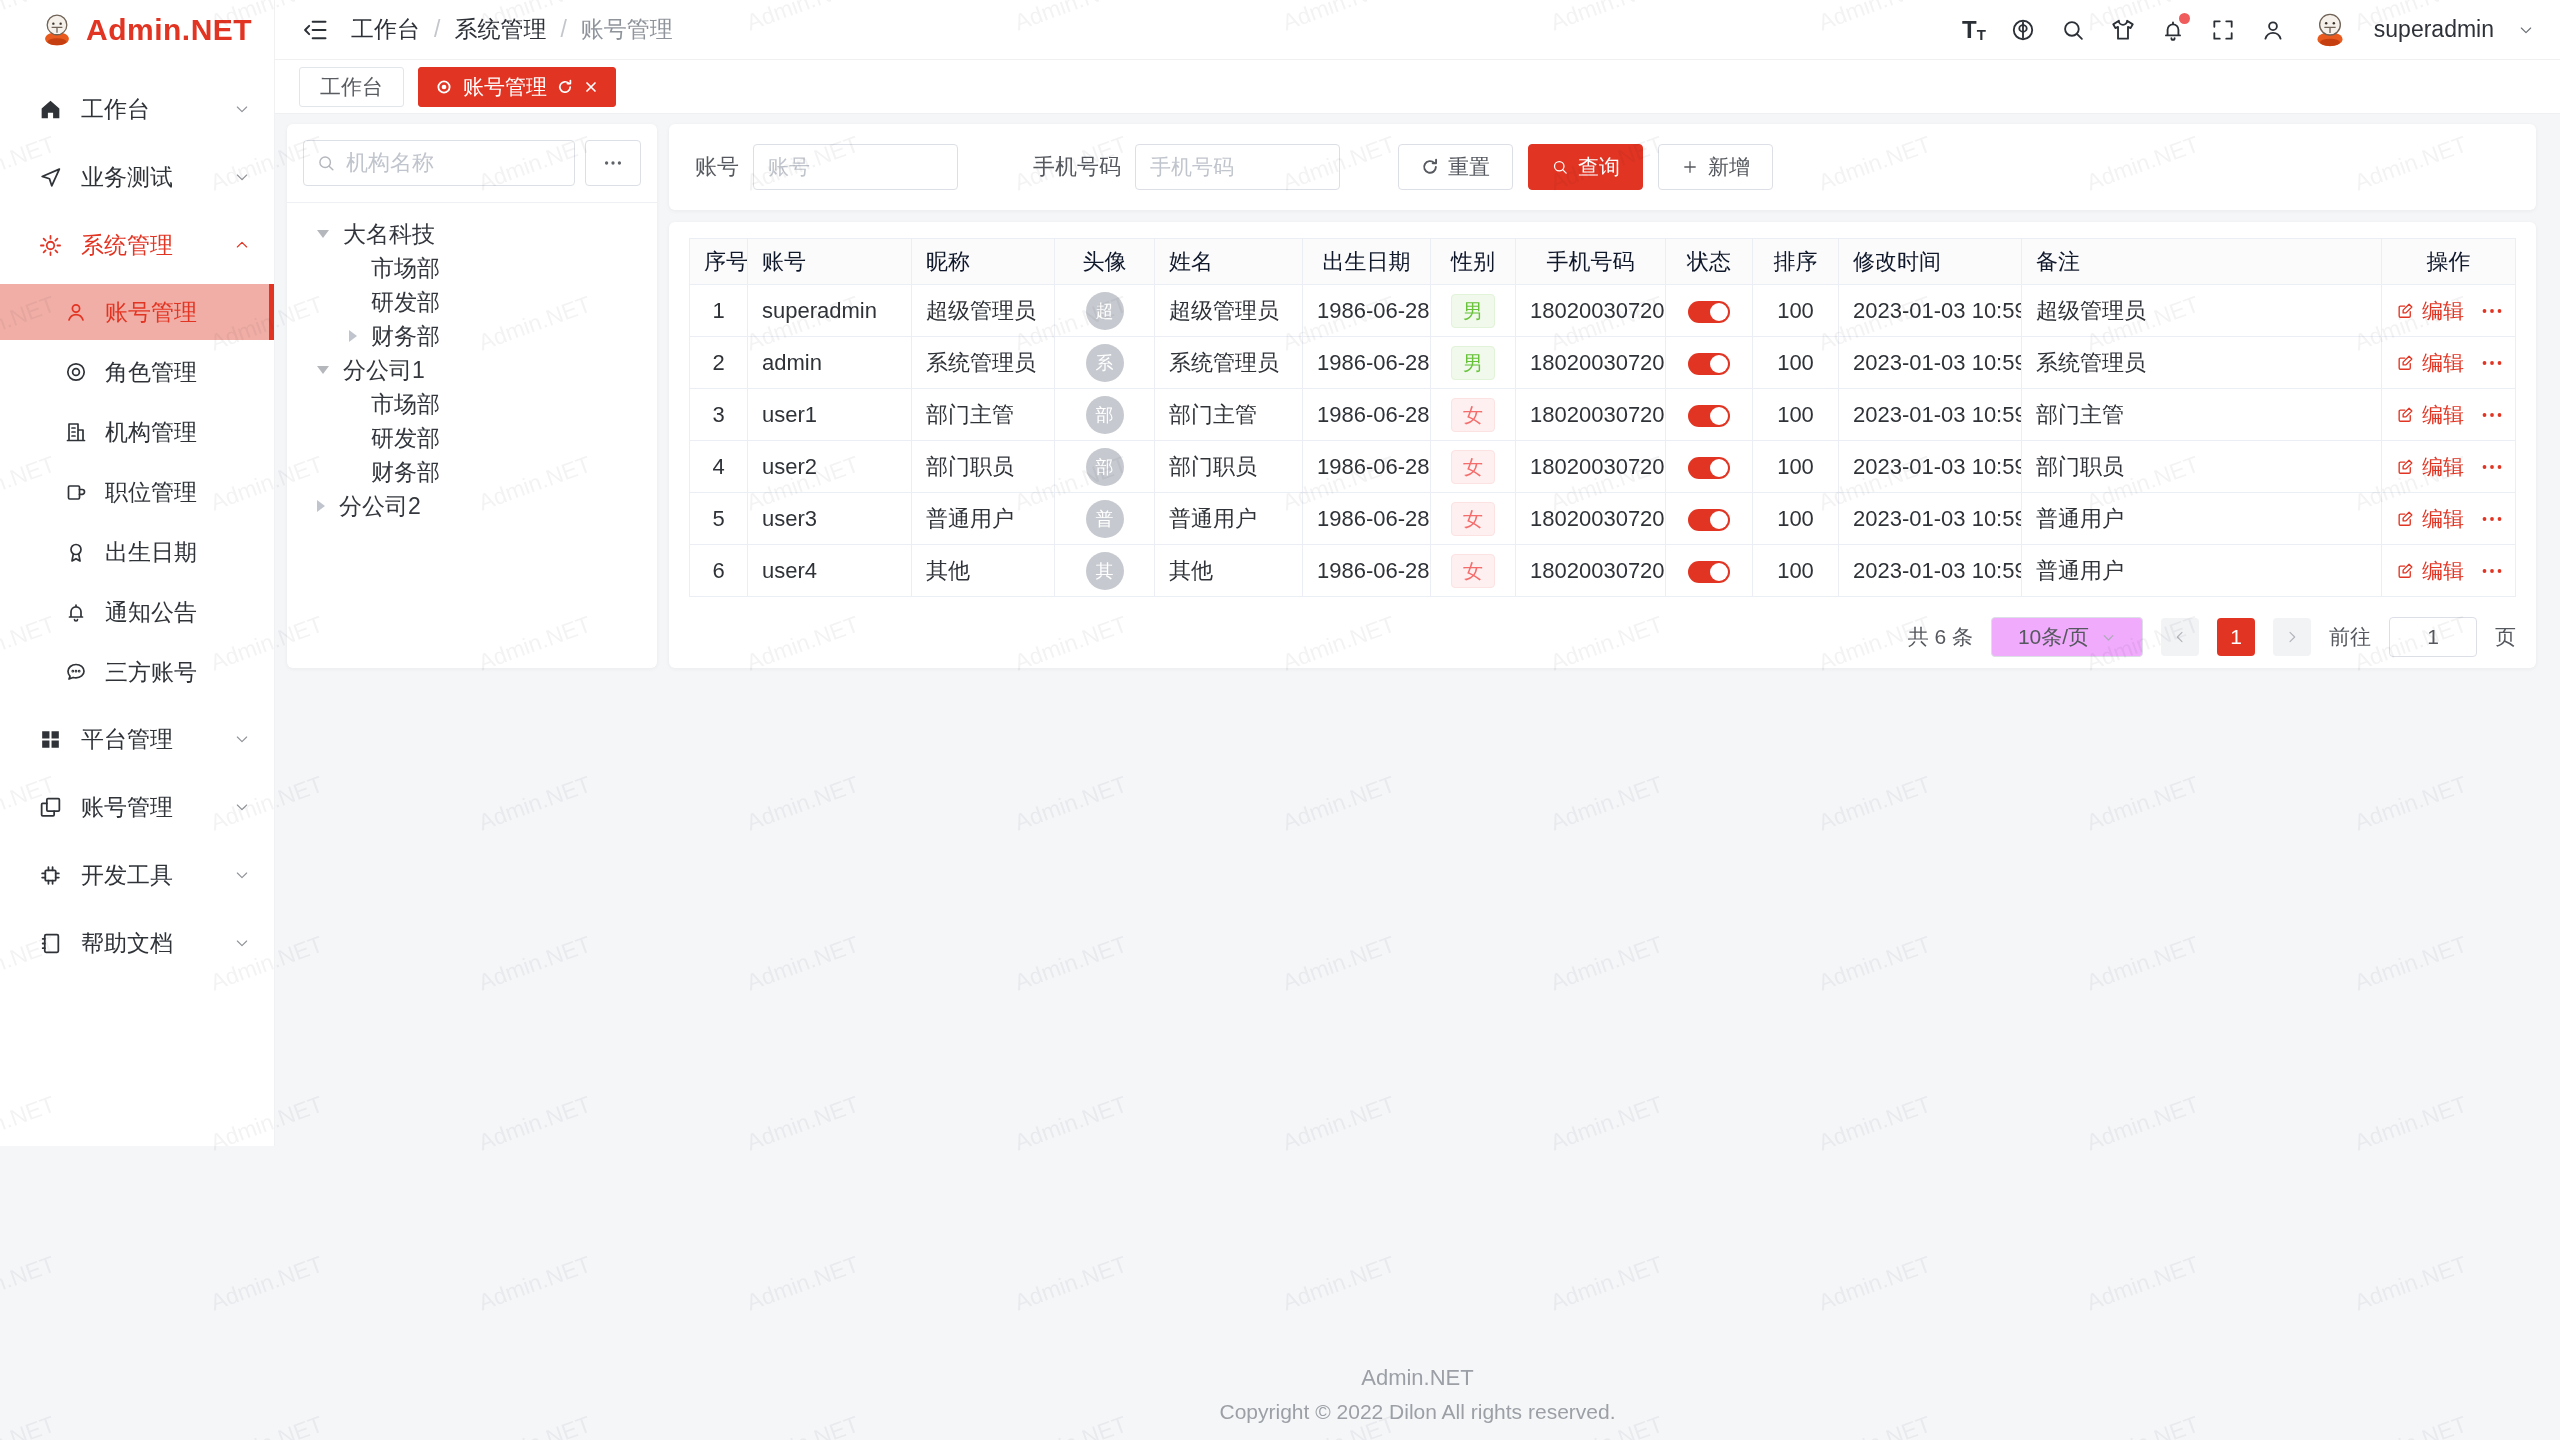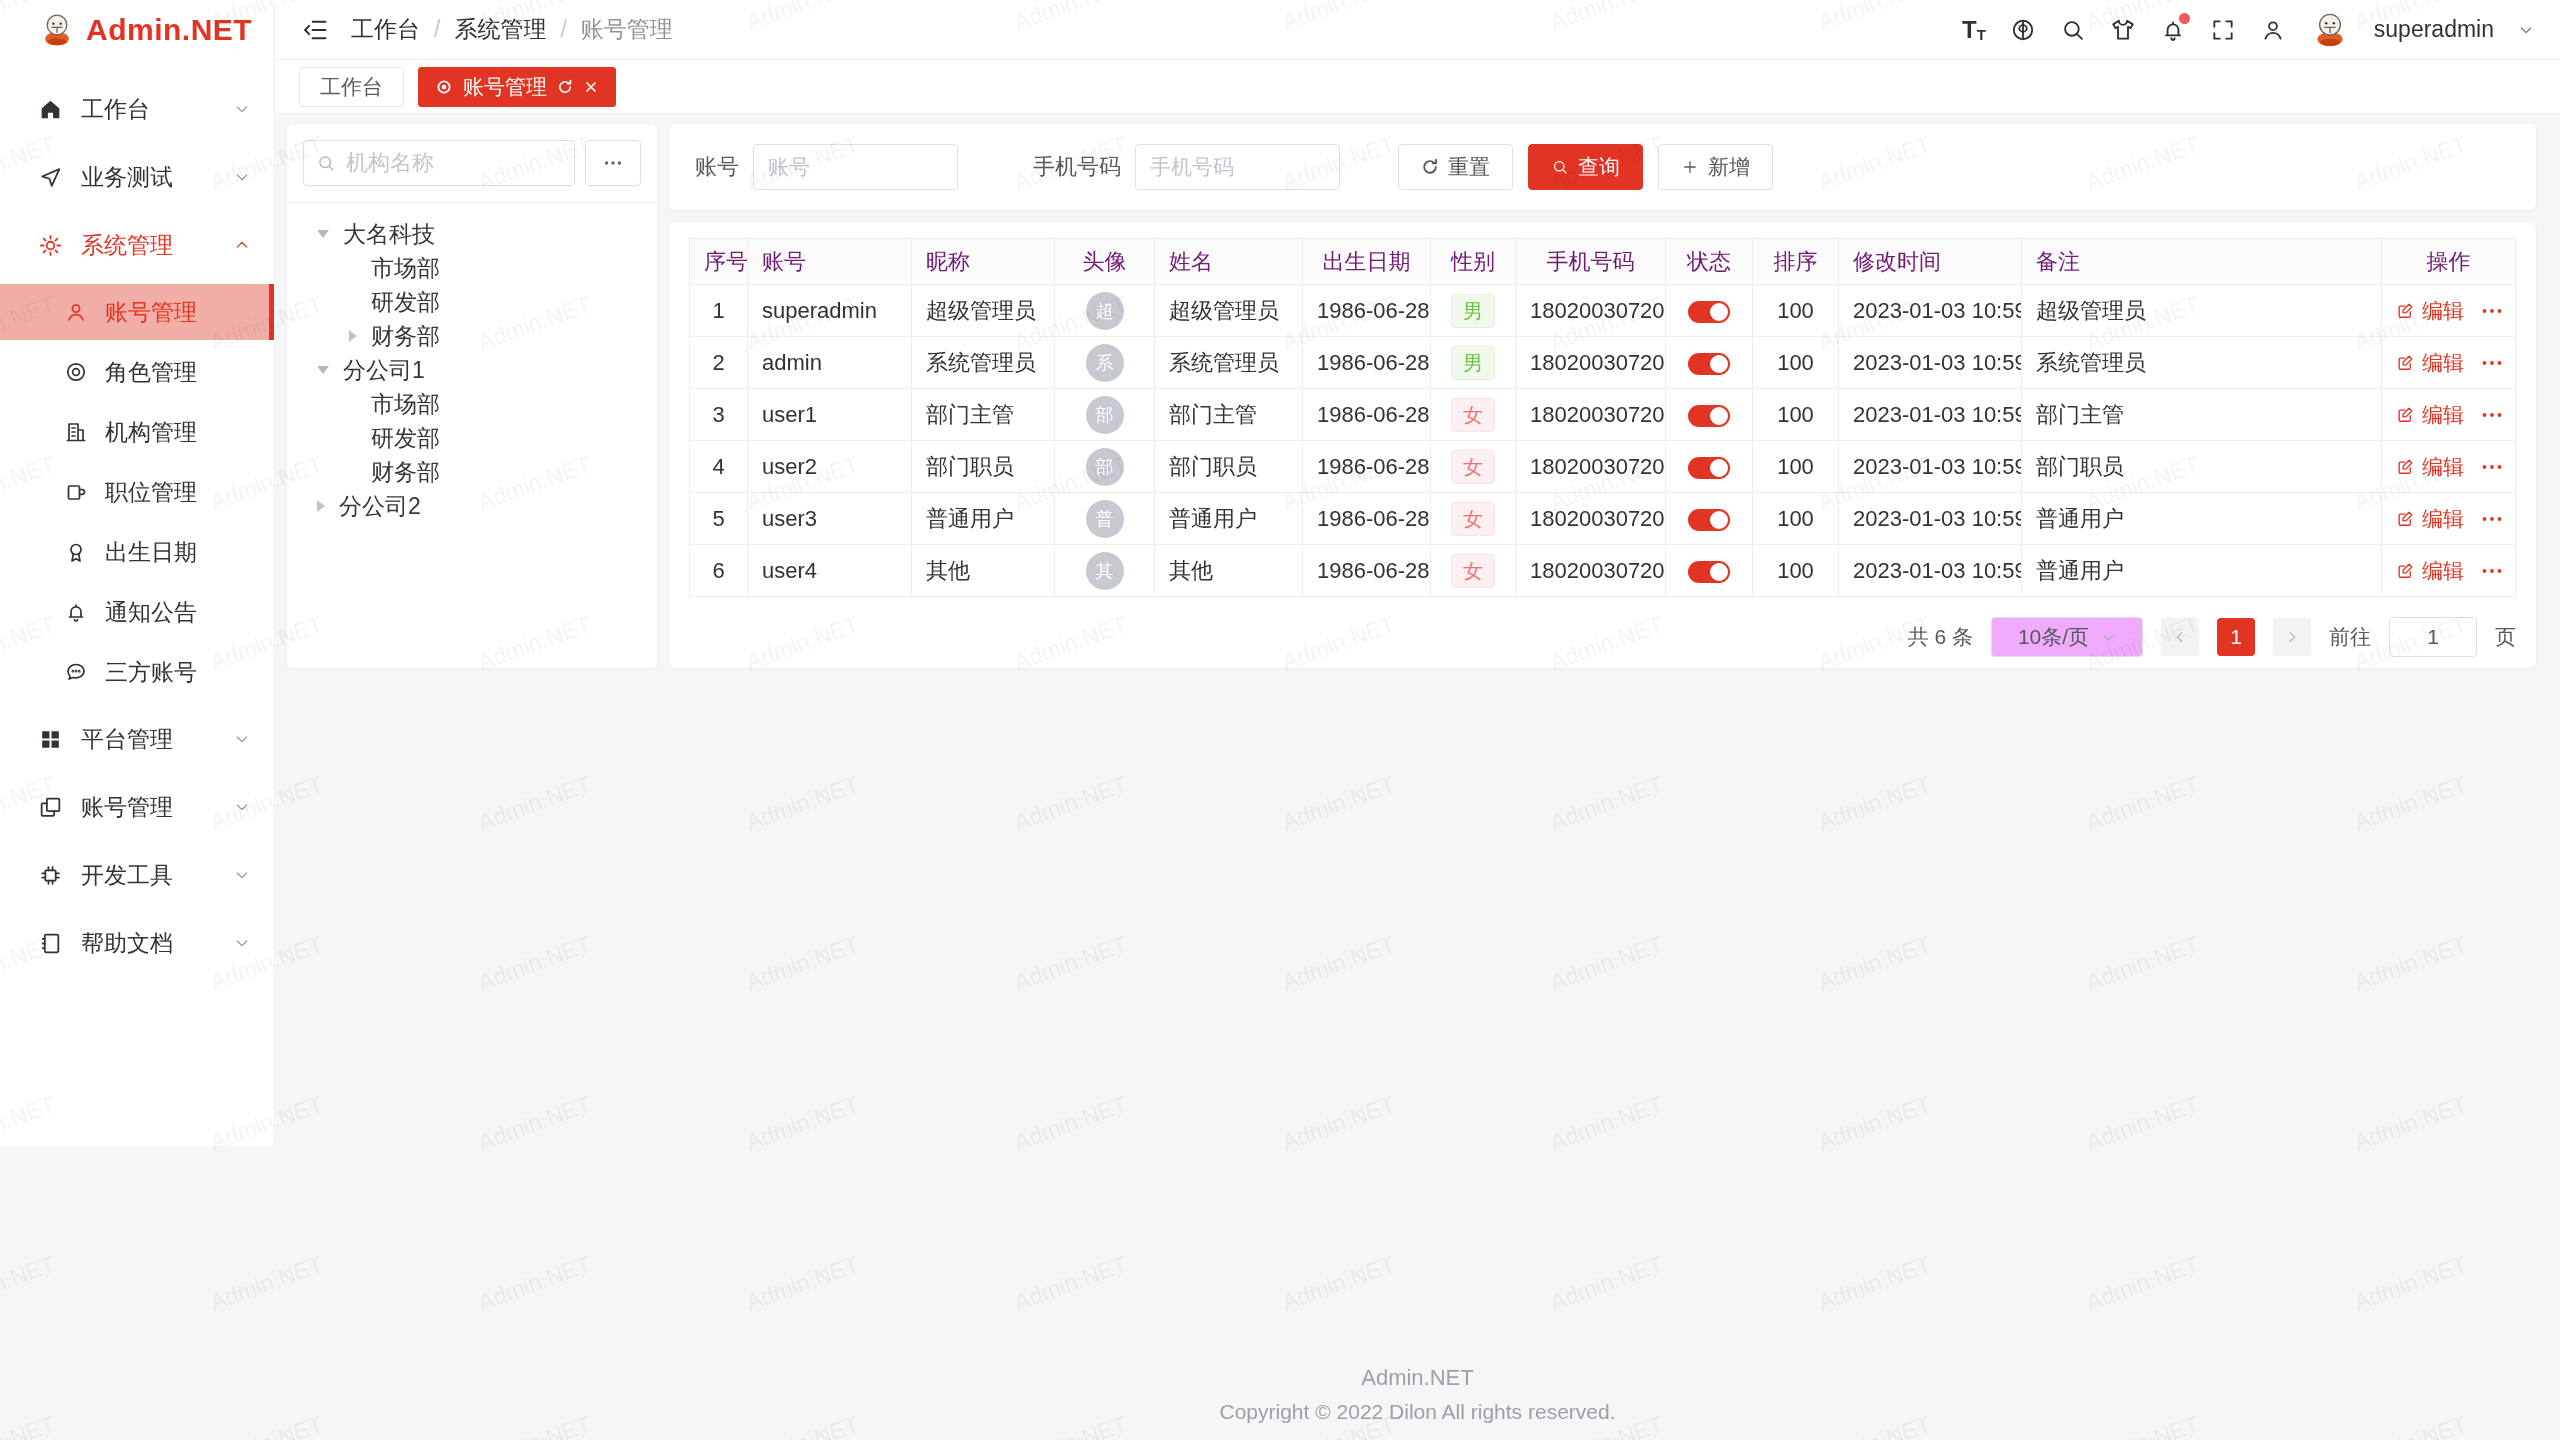--- a/index.html
+++ b/index.html
@@ -79,21 +79,21 @@
   .f-input { width:205px; height:46px; border:1px solid #dcdfe6; border-radius:4px; padding:0 14px; font-size:21px; color:#2f3338; outline:none; font-family:inherit; background:#fff; }
   .gap-lg { width:75px; flex:none; } .gap-xl { width:58px; flex:none; } .gap-sm { width:15px; flex:none; }
   .btn { height:46px; display:inline-flex; align-items:center; justify-content:center; gap:9px; padding:0 22px; border-radius:4px; font-size:21px; cursor:pointer; border:1px solid #dcdfe6; background:#fff; color:#55585e; font-family:inherit; }
   .btn svg { width:18px; height:18px; }
   .btn.primary { background:var(--accent,#e23422); border-color:var(--accent,#e23422); color:#fff; }
 
   
   .table-card { height:446px; padding:16px 20px; display:flex; flex-direction:column; }
   table { width:100%; border-collapse:collapse; table-layout:fixed; }
   th, td { border:1px solid #ebeef5; font-weight:normal; font-size:22px; padding:0 14px; overflow:hidden; white-space:nowrap; }
-  thead th { height:46px; color:#701a75; text-align:left; background:#fbfbfc;margin-top:16px; }
+  thead th { height:46px; color:#0f172a; text-align:left; background:#fbfbfc;margin-top:16px; }
   tbody td { height:52px; color:#2f3338; }
   .c-center { text-align:center; }
   th.c-center { text-align:center; }
   .avatar-chip { display:inline-flex; width:38px; height:38px; border-radius:50%; background:#c6c9cf; color:#fff; font-size:18px; align-items:center; justify-content:center; vertical-align:middle; }
   .badge { display:inline-block; padding:4px 11px; border-radius:4px; font-size:20px; line-height:1.2; border:1px solid transparent; }
   .badge.male { color:var(--success-text,#67c23a); background:var(--success-bg,#f0f9eb); border-color:var(--success-border,#e1f3d8); }
   .badge.female { color:var(--danger-text,#f56c6c); background:var(--danger-bg,#fef0f0); border-color:var(--danger-border,#fde2e2); }
   .switch { width:42px; height:22px; border-radius:11px; background:var(--accent,#e23422); position:relative; display:inline-block; vertical-align:middle; cursor:pointer; }
   .switch .knob { position:absolute; right:2px; top:2px; width:18px; height:18px; border-radius:50%; background:#fff; }
   .edit-link { display:inline-flex; align-items:center; gap:7px; color:var(--accent,#e23422); font-size:21px; cursor:pointer; vertical-align:middle; }

